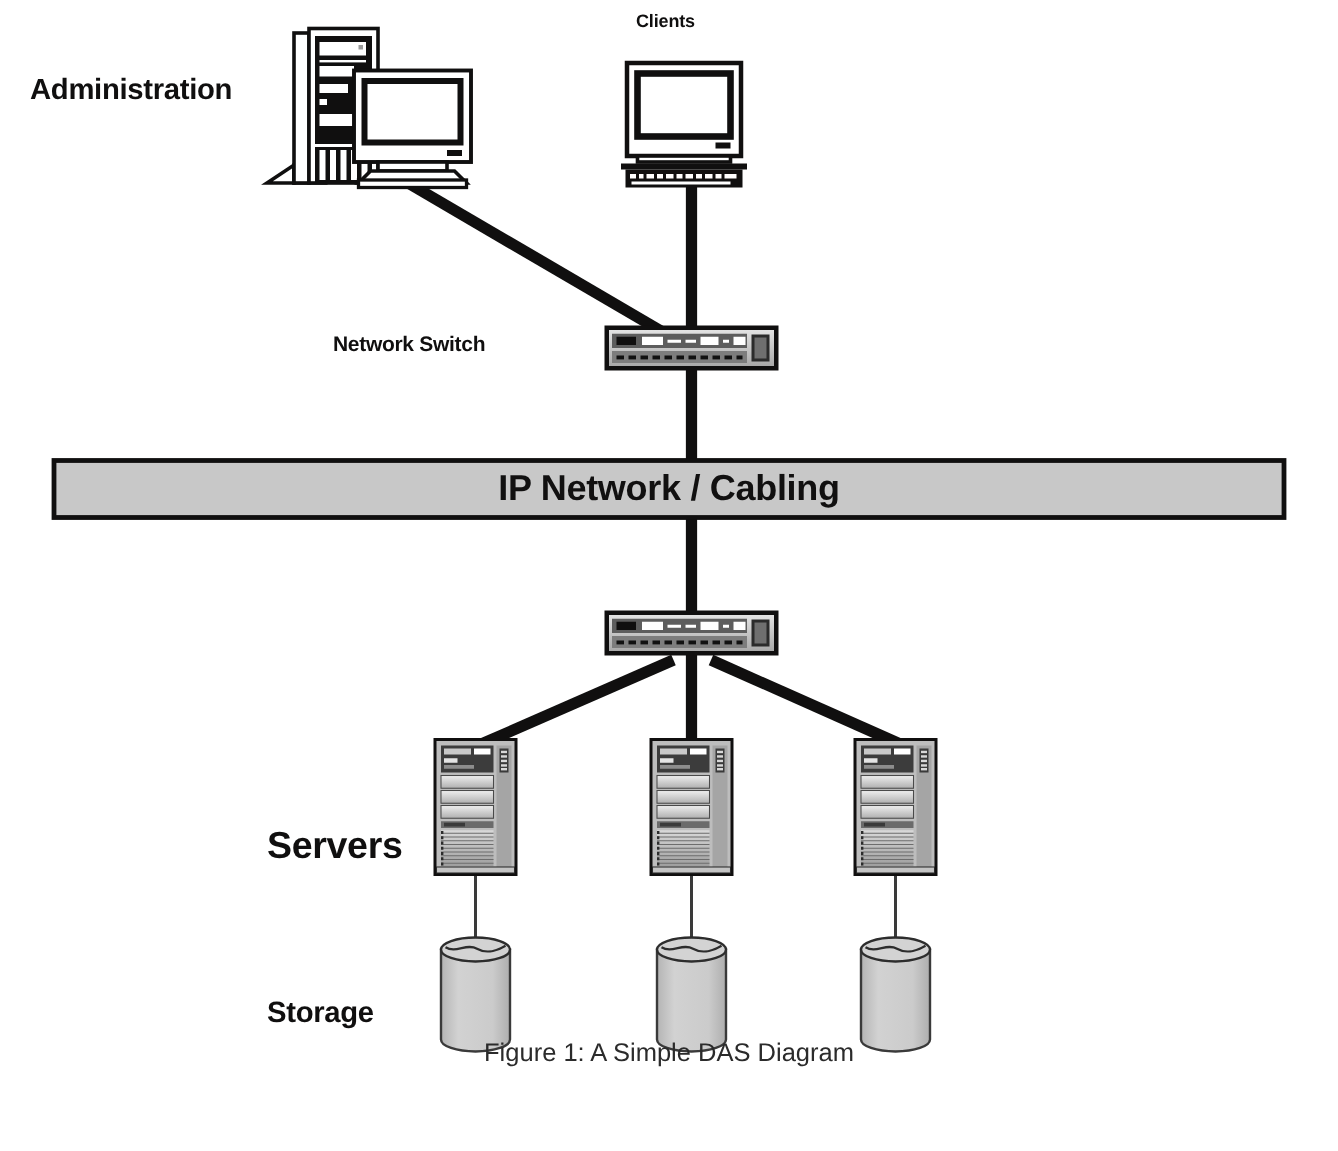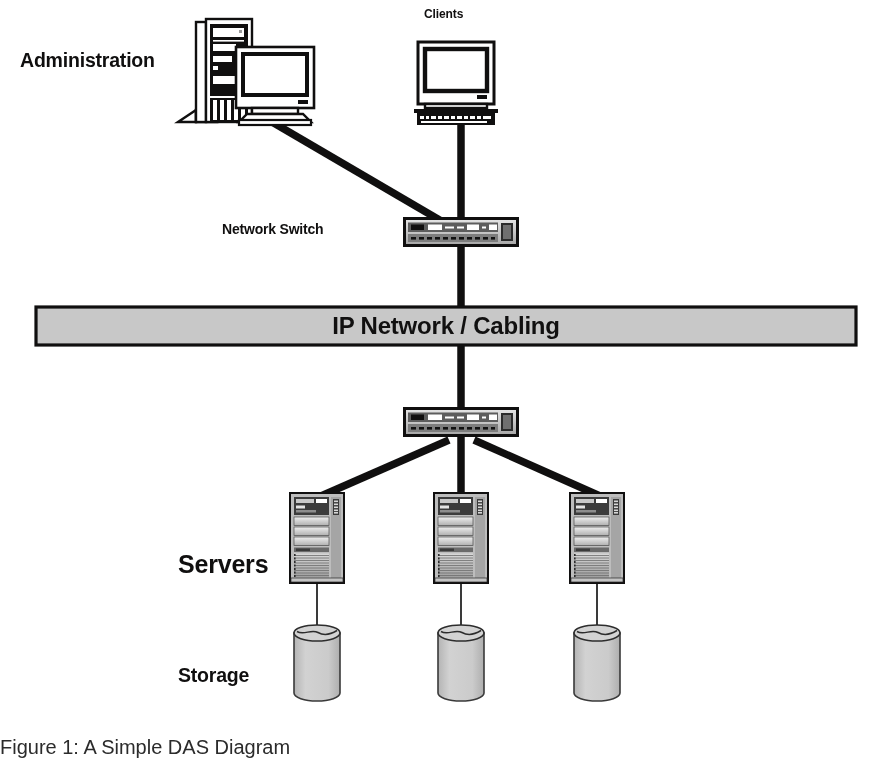--- a/index.html
+++ b/index.html
@@ -53,24 +53,25 @@
     font-family: "Liberation Sans", sans-serif;
     font-weight: bold;
     font-size: 24px;
     color: #111010;
     letter-spacing: -0.2px;
     pointer-events: none;
   }
   .caption {
     position: absolute;
     left: 0;
-    top: 736px;
+    top: 692px;
     width: 892px;
+    text-align: center;
     font-family: "Liberation Sans", sans-serif;
-    font-size: 20px;
+    font-size: 17px;
     color: #2b2b2b;
   }
 </style>
 </head>
 <body>
 
 <div id="stage">
 
   <svg class="diagram" viewBox="0 0 892 767">
 

